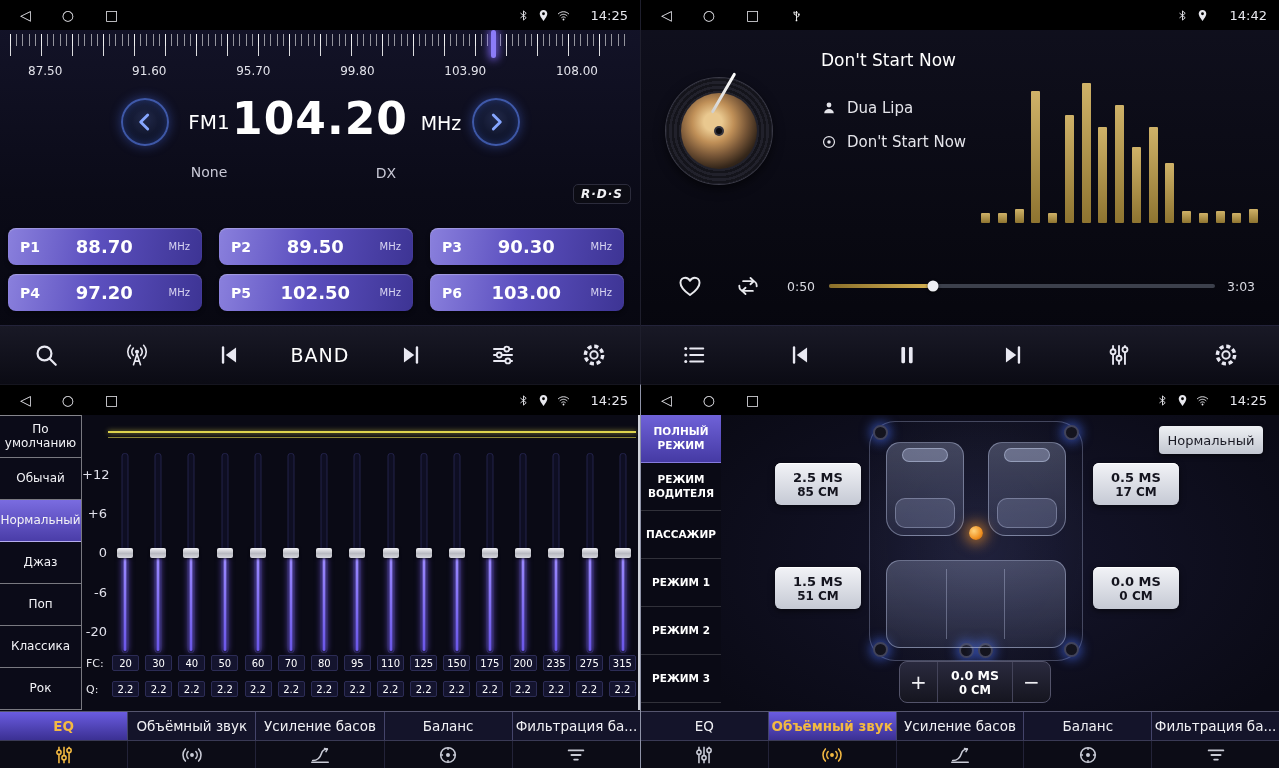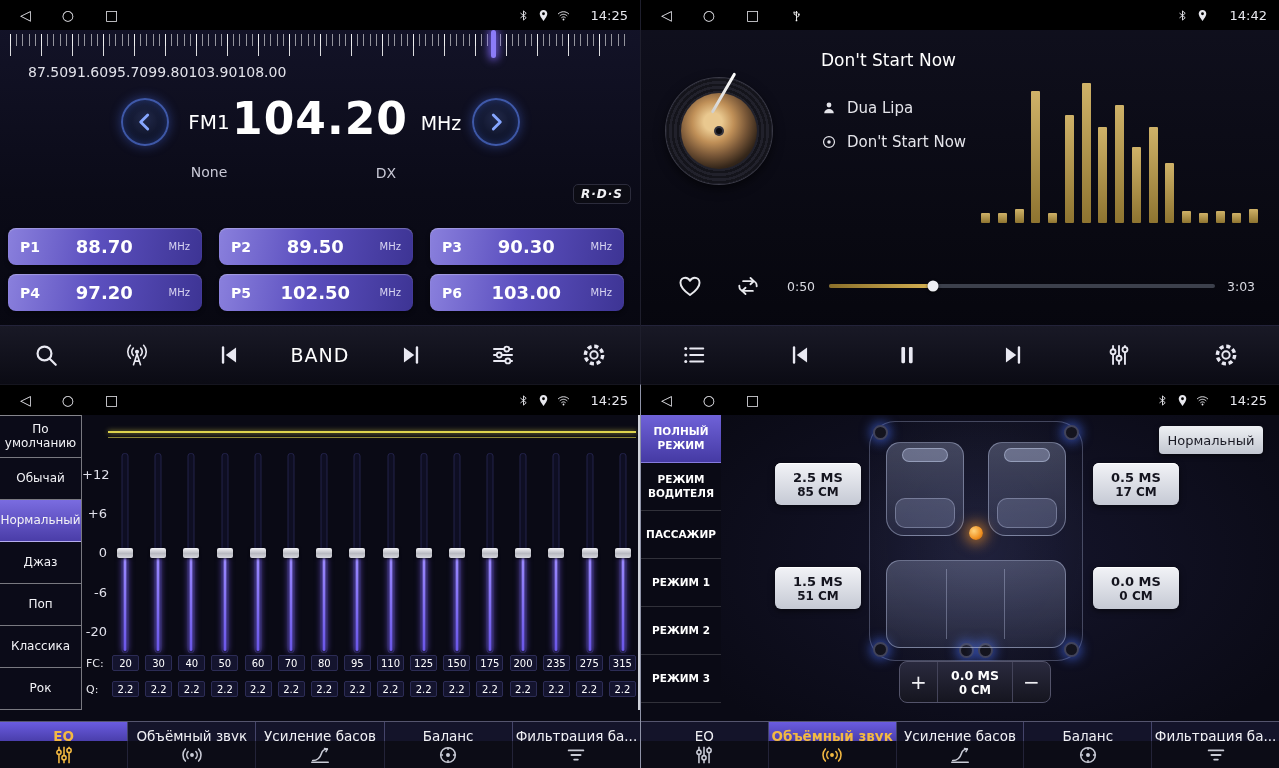--- a/index.html
+++ b/index.html
@@ -28,21 +28,21 @@
 .tbtn{flex:1;display:flex;align-items:center;justify-content:center;color:#e9e9f2}
 .band-txt{font-size:19px;letter-spacing:1px;color:#fff}
 
 
 .ruler{position:absolute;left:10px;right:10px;top:34px;height:26px;
  background:
   repeating-linear-gradient(90deg, rgba(255,255,255,.85) 0 1px, transparent 1px 31px) left top/100% 22px no-repeat,
   repeating-linear-gradient(90deg, rgba(255,255,255,.55) 0 1px, transparent 1px 6.2px) left top/100% 12px no-repeat}
 .indwrap{position:absolute;left:28px;right:42px;top:30px;height:28px}
 .tunind{position:absolute;top:0;width:5px;height:28px;margin-left:-2px;border-radius:3px;background:#8b7cf8;box-shadow:0 0 9px 2px rgba(130,105,255,.85)}
-.flabels{position:absolute;left:28px;right:42px;top:64px;display:flex;justify-content:flex-start;font-size:14px;color:#e2e2ea}
+.flabels{position:absolute;left:28px;right:42px;top:64px;display:flex;justify-content:space-between;font-size:12px;color:#e2e2ea}
 .flabels span{transform:translateX(-0%)}
 .navbtn{position:absolute;width:48px;height:48px;border-radius:50%;background:radial-gradient(circle at 50% 42%,#20284a,#0c1022 72%);border:2px solid rgba(95,135,255,.6);box-shadow:0 0 12px rgba(80,120,255,.4), inset 0 0 9px rgba(80,120,255,.35);display:flex;align-items:center;justify-content:center;color:#86a6ff;cursor:pointer}
 .nb-l{left:121px;top:98px}.nb-r{left:472px;top:98px}
 .bandlab{position:absolute;left:176px;top:110px;width:66px;text-align:center;font-size:20px;font-weight:500}
 .bandsub{position:absolute;left:176px;top:164px;width:66px;text-align:center;font-size:14px;color:#c9c9d6}
 .bigfreq{position:absolute;left:0;right:0;top:93px;text-align:center;font-size:44px;font-weight:bold;letter-spacing:1px}
 .unitlab{position:absolute;left:412px;top:112px;width:58px;text-align:center;font-size:19px}
 .dxlab{position:absolute;left:364px;top:165px;width:44px;text-align:center;font-size:14px;color:#c9c9d6}
 .rds{position:absolute;right:9px;top:184px;background:#0c0c14;border:1px solid #2c2c3c;border-radius:5px;padding:2px 7px;font-size:12px;font-weight:bold;font-style:italic;letter-spacing:1px;color:#f2f2f6}
 .presets{position:absolute;left:8px;right:16px;top:228px;display:grid;grid-template-columns:repeat(3,1fr);gap:9px 17px}
@@ -64,21 +64,21 @@
 .pcr{position:absolute;left:0;right:0;top:266px;height:40px;display:flex;align-items:center;padding:0 22px;color:#e9eaee}
 .pcr .hko{margin-left:14px;cursor:pointer}
 .pcr .rpt{margin-left:32px;cursor:pointer}
 .ptime{font-size:12.5px;color:#d9dae2;min-width:30px}
 .el{margin-left:26px}
 .ptrack{position:relative;flex:1;height:4px;border-radius:2px;background:#3c404c;margin:0 12px;cursor:pointer}
 .pfill{position:absolute;left:0;top:0;bottom:0;border-radius:2px;background:linear-gradient(90deg,#8a6f2a,#d6b254)}
 .pknob{position:absolute;top:50%;transform:translate(-50%,-50%);width:11px;height:11px;border-radius:50%;background:#edeef2;box-shadow:0 1px 3px rgba(0,0,0,.8)}
 
 
-.dsp-tabs{position:absolute;left:0;right:0;top:336px;height:30px;display:flex;background:#14142a;border-top:1px solid #55556e;border-bottom:1px solid #3a3a55;z-index:4}
+.dsp-tabs{position:absolute;left:0;right:0;top:326px;height:30px;display:flex;background:#14142a;border-top:1px solid #55556e;border-bottom:1px solid #3a3a55;z-index:4}
 .tab{flex:1;display:flex;align-items:center;justify-content:center;font-size:13.5px;color:#f0f0f4;border-right:1px solid #44446a;white-space:nowrap;overflow:hidden;cursor:pointer}
 .tab:last-child{border-right:none}
 .tab.sel{background:linear-gradient(180deg,#6a5ce0,#3b3093);color:#f3b942;font-weight:bold}
 .dsp-icons{position:absolute;left:0;right:0;top:356px;bottom:0;display:flex;background:#0c0c16;z-index:4}
 .icell{flex:1;display:flex;align-items:center;justify-content:center;color:#c9cbd6;border-right:1px solid #232338;cursor:pointer}
 .icell:last-child{border-right:none}
 .icell.sel{color:#f3b942}
 
 
 .eq-side{position:absolute;left:0;top:30px;width:82px;border-top:1px solid rgba(255,255,255,.5);border-right:1px solid rgba(255,255,255,.45);background:#0b0b18}

